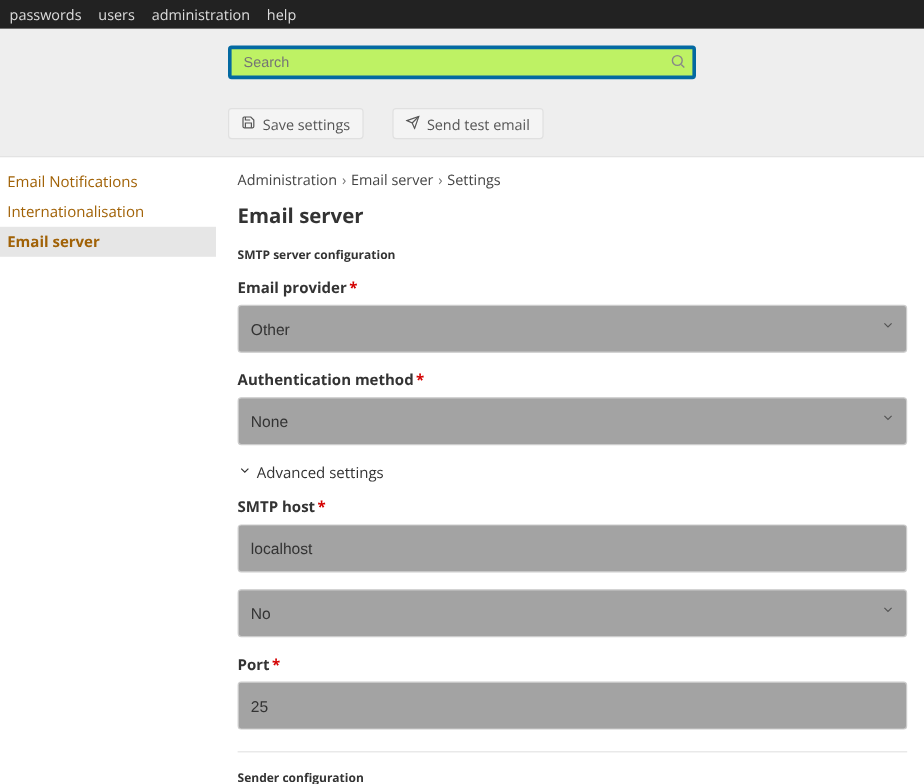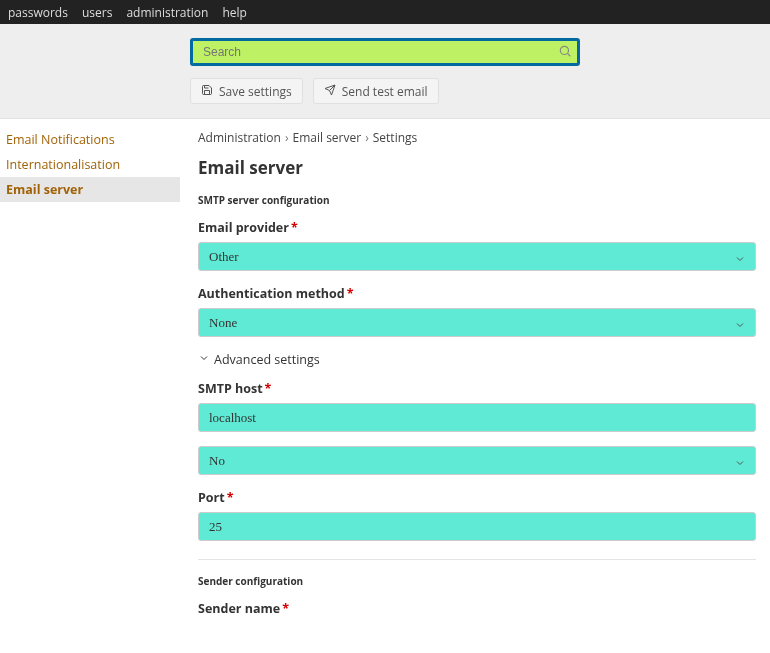--- a/index.html
+++ b/index.html
@@ -6,38 +6,38 @@
   html, body { margin:0; padding:0; font-family: "Open Sans", "Segoe UI", Arial, sans-serif; font-size:13px; color:#333; background:#fff; }
   body { width:770px; }
 
   .topnav { background:#222; color:#ccc; display:flex; align-items:center; height:24px; padding:0 8px; font-size:12px; }
   .topnav a { color:#ddd; margin-right:14px; cursor:pointer; }
 
   .graybar { background:#eee; padding:14px 0 14px 190px; border-bottom:1px solid #e3e3e3; }
   .search-wrap { position:relative; width:390px; }
   .search-input { width:100%; height:28px; border:3px solid #0369a1; border-radius:3px; padding:0 30px 0 10px; font-size:12px; color:#666; background:#bef264; }
   .search-icon { position:absolute; right:8px; top:6px; width:14px; height:14px; color:#888; }
-  .actions { margin-top:12px; display:flex; gap:10px; }
+  .actions { margin-top:24px; display:flex; gap:24px; }
   .btn { display:inline-flex; align-items:center; height:26px; padding:0 10px; background:#f4f4f4; border:1px solid #e0e0e0; border-radius:3px; font-size:12px; color:#555; cursor:pointer; }
   .btn svg { width:12px; height:12px; margin-right:6px; }
 
   .layout { display:flex; }
   .sidebar { width:180px; min-width:180px; padding-top:8px; border-right:0px solid #eee; }
   .sidebar-item { padding:4px 6px; font-size:12.5px; color:#a16207; cursor:pointer; }
   .sidebar-item.active { background:#e6e6e6; font-weight:bold; }
 
   .main { flex:1; padding:10px 14px 20px 18px; }
   .breadcrumb { font-size:12px; color:#444; margin-bottom:10px; }
   .breadcrumb .sep { margin:0 4px; color:#777; }
   .page-title { font-size:17px; font-weight:bold; margin:4px 0 14px 0; }
   .section-title { font-size:10px; font-weight:bold; margin:6px 0 12px 0; }
   .field { margin-bottom:14px; }
   .field-label { font-weight:bold; font-size:12.5px; margin-bottom:6px; display:block; }
   .req { color:#d40000; margin-left:2px; }
-  .control { width:100%; height:29px; border:1px solid #ccc; border-radius:3px; padding:0 10px; font-size:13px; background:#5eead4; color:#333;font-family:Liberation Serif, serif; }
+  .control { width:100%; height:40px; border:1px solid #ccc; border-radius:3px; padding:0 10px; font-size:13px; background:#a3a3a3; color:#333; }
   select.control { appearance:none; -webkit-appearance:none; padding-right:28px; background-image:none; }
   .select-wrap { position:relative; }
   .select-caret { position:absolute; right:10px; top:9px; pointer-events:none; color:#555; }
   .adv { display:flex; align-items:flex-end; font-size:12.5px; color:#333; margin:2px 0 12px 0; cursor:pointer; }
   .adv svg { width:12px; height:12px; margin-right:4px; }
   hr.sep { border:none; border-top:1px solid #e4e4e4; margin:18px 0 14px 0; }
 </style>
 </head>
 <body>
 

